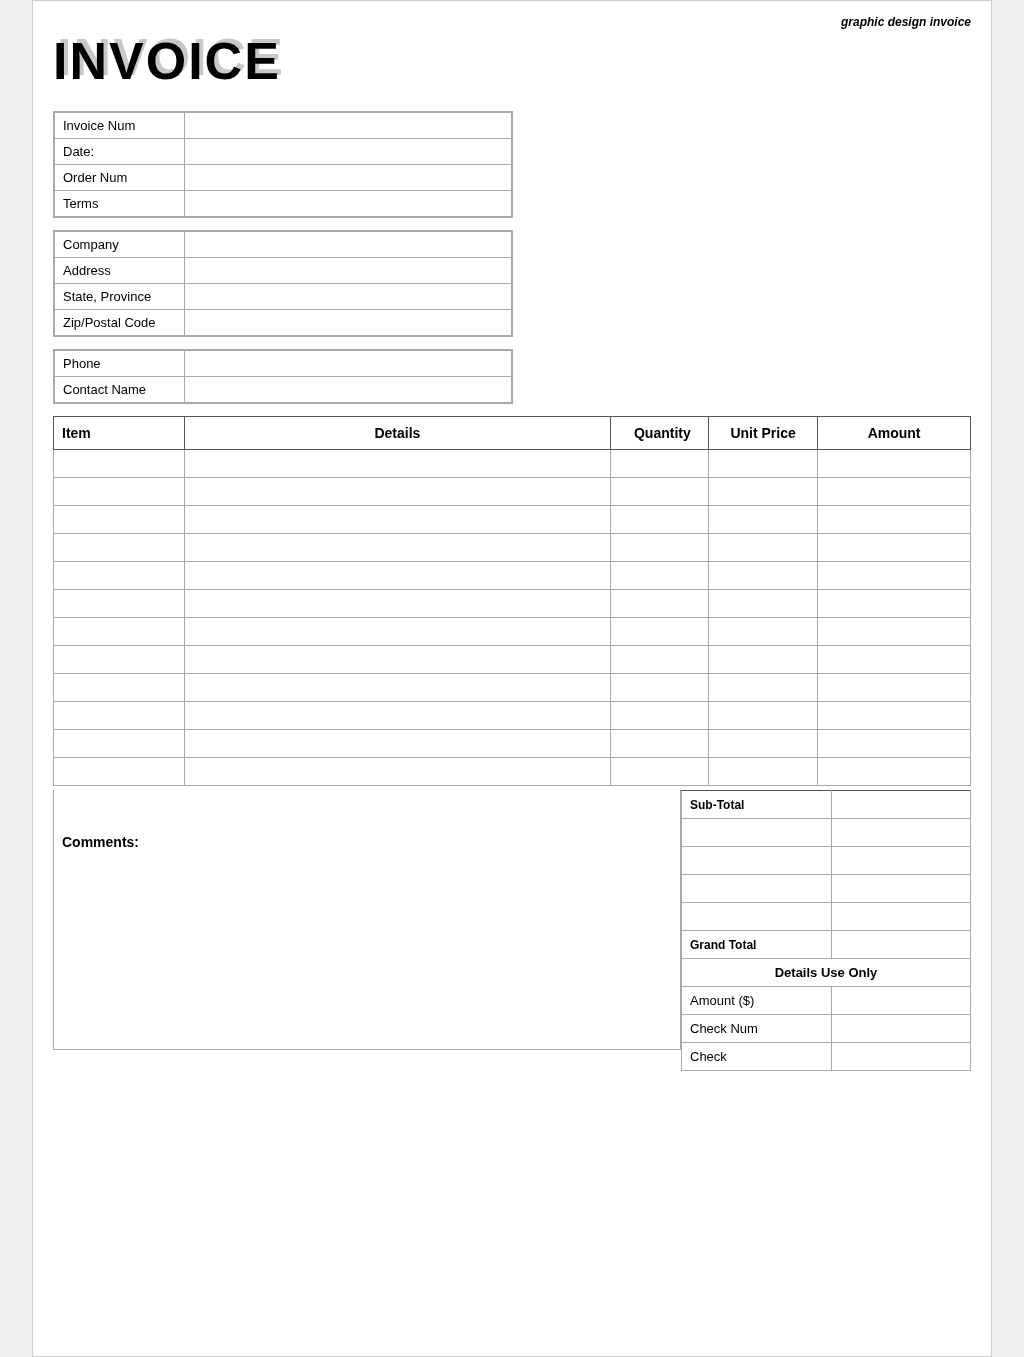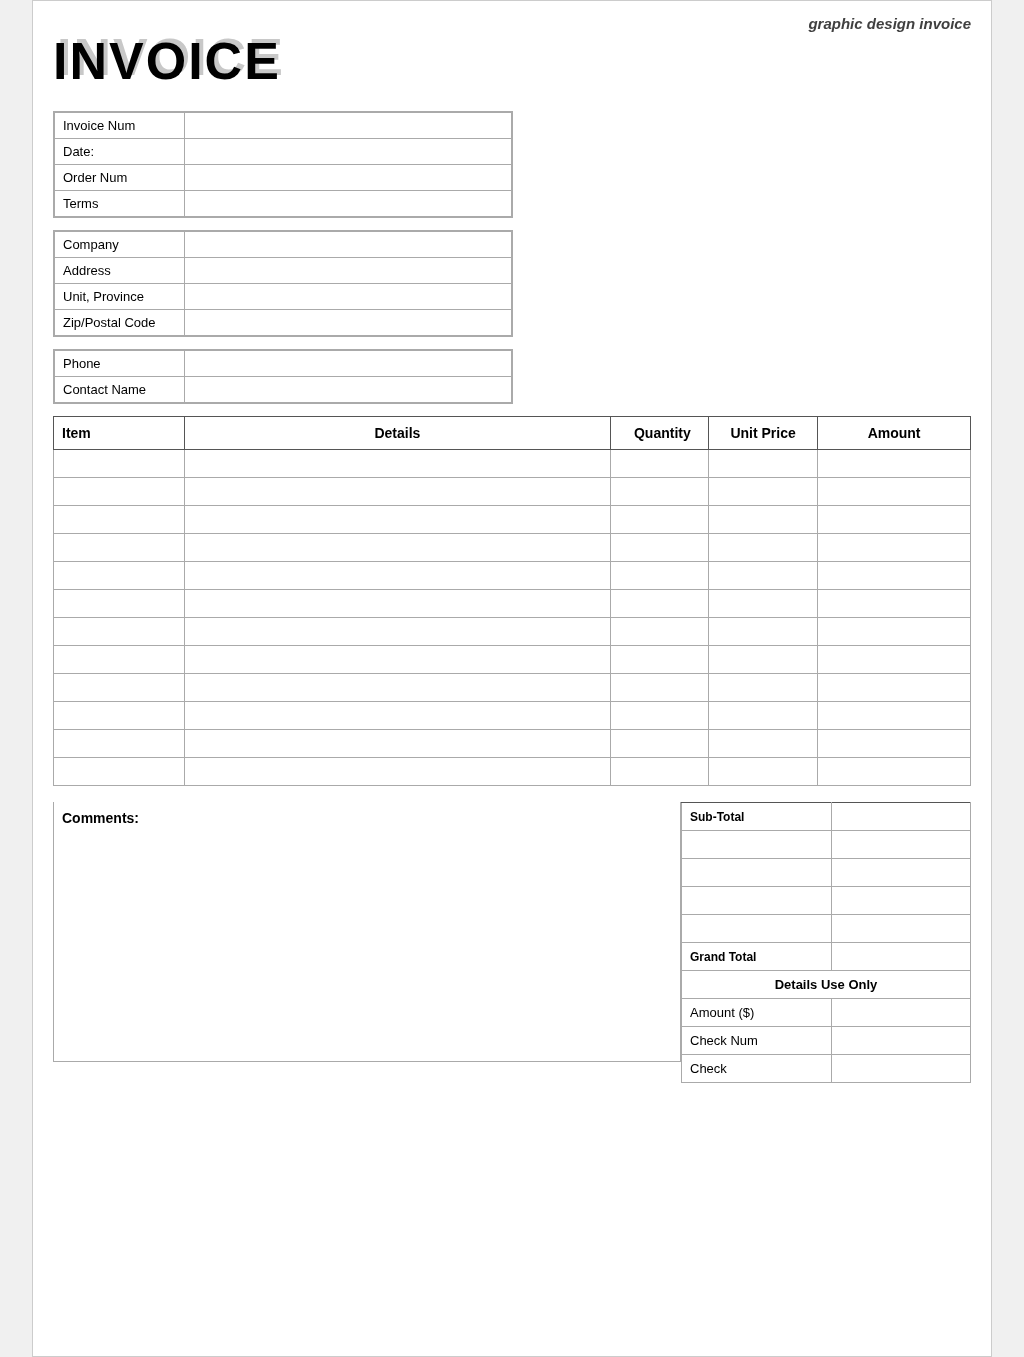--- a/index.html
+++ b/index.html
@@ -25,22 +25,22 @@
       position: relative;
       border: 1px solid #ccc;
     }
 
     .page-subtitle {
       position: absolute;
       top: 14px;
       right: 20px;
       font-style: italic;
       font-weight: bold;
-      font-size: 15px;
-      color: #404040;
+      font-size: 12px;
+      color: #000000;
     }
 
     .invoice-title-container {
       position: relative;
       margin-top: 10px;
       margin-bottom: 20px;
       display: inline-block;
     }
 
     .invoice-title-shadow {
@@ -92,21 +92,21 @@
       margin-left: 19px;
     }
 
     .info-section table td.value {
       background: #fff;
     }
 
     .items-table {
       width: 100%;
       border-collapse: collapse;
-      margin-bottom: 16px;
+      margin-bottom: 4px;
     }
 
     .items-table th {
       border: 1px solid #555;
       padding: 8px 6px;
       font-size: 14px;
       font-weight: bold;
       background: #fff;
       text-align: center;
     }
@@ -132,20 +132,21 @@
       flex: 1;
       border: 1px solid #aaa;
       border-top: none;
       min-height: 260px;
       padding: 8px;
     }
 
     .comments-label {
       font-weight: bold;
       font-size: 14px;
+      margin-top: 36px;
     }
 
     .totals-section {
       width: 290px;
       border-collapse: collapse;
     }
 
     .totals-section table {
       width: 100%;
       border-collapse: collapse;
@@ -231,21 +232,21 @@
       <tbody>
           <tr>
         <td class="label">Company</td>
         <td class="value"></td>
       </tr>
       <tr>
         <td class="label">Address</td>
         <td class="value"></td>
       </tr>
       <tr>
-        <td class="label">Unit, Province</td>
+        <td class="label">State, Province</td>
         <td class="value"></td>
       </tr>
       <tr>
         <td class="label">Zip/Postal Code</td>
         <td class="value"></td>
       </tr>
     </tbody>
       </table>
   </div>
 

